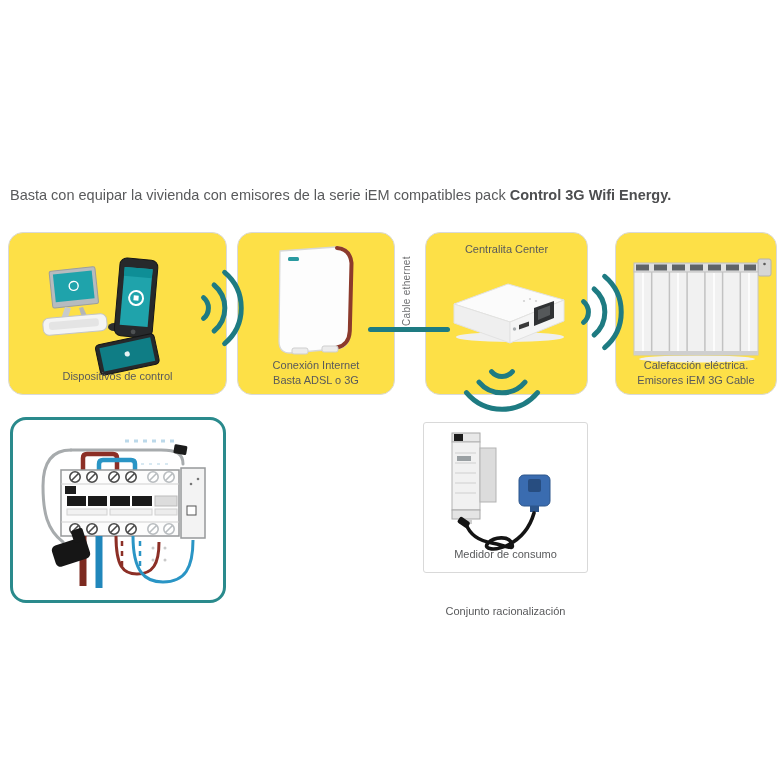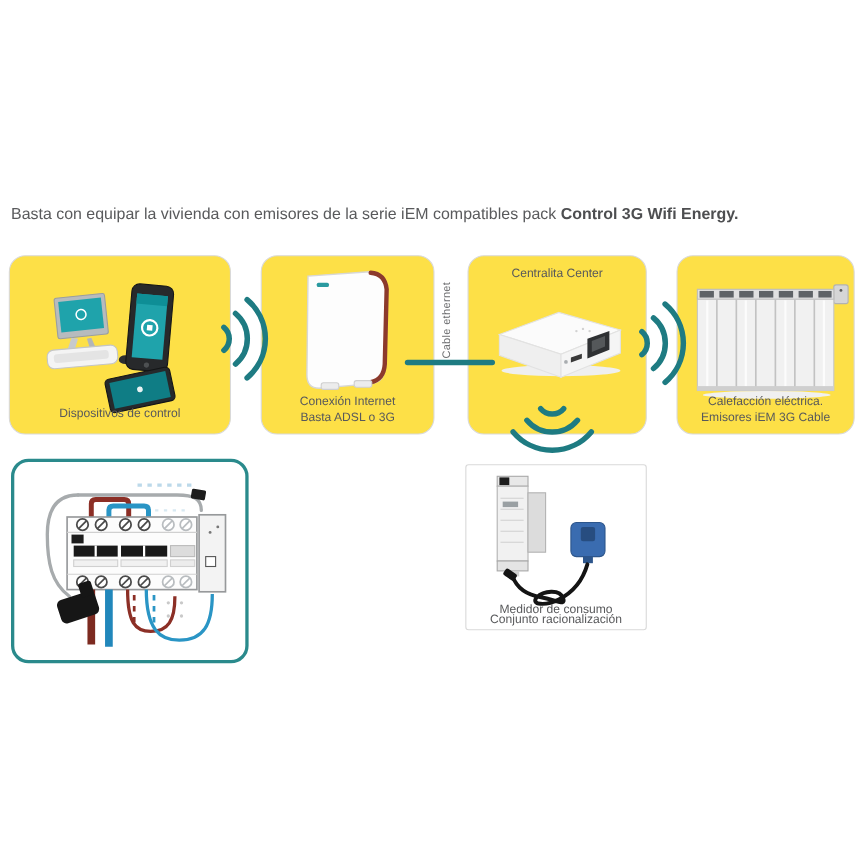--- a/index.html
+++ b/index.html
@@ -9,21 +9,21 @@
   }
   .header{
     position:absolute;left:10px;top:186px;width:764px;margin:0;
     font-size:14.5px;line-height:19px;color:#595a5c;
   }
   .header strong{font-weight:bold;color:#4d4e50;}
   .box{
     position:absolute;top:232px;height:163px;background:#fde047;
     border:1px solid #d9d9d9;border-radius:15px;box-sizing:border-box;
   }
-  .box-devices{left:8px;width:202px;}
+  .box-devices{left:8px;width:219px;}
   .box-router{left:237px;width:158px;}
   .box-hub{left:425px;width:163px;}
   .box-heater{left:615px;width:162px;}
   .box-meter{position:absolute;left:423px;top:422px;width:165px;height:151px;
     background:#fff;border:1px solid #d9d9d9;border-radius:3px;box-sizing:border-box;}
   .box-label{
     position:absolute;left:0;right:0;text-align:center;
     font-size:11px;line-height:15px;color:#58595b;
   }
   .label-bottom{bottom:10px;}
@@ -42,21 +42,21 @@
   }
   .detail-box{
     position:absolute;left:10px;top:417px;width:216px;height:186px;
     background:#fff;border:3px solid #2a8a8c;border-radius:16px;box-sizing:border-box;
   }
   .detail-caption{
     position:absolute;left:252px;top:556px;width:140px;text-align:center;
     font-size:11px;line-height:15px;color:#6f9dc8;
   }
   .meter-caption{
-    position:absolute;left:418px;top:557px;width:175px;text-align:center;
+    position:absolute;left:418px;top:605px;width:175px;text-align:center;
     font-size:11px;color:#58595b;
   }
 </style>
 </head>
 <body>
 
 <div class="canvas">
 
   <p class="header"><span>Basta con equipar la vivienda con emisores de la serie iEM compatibles pack </span><strong>Control 3G Wifi Energy.</strong></p>
 

